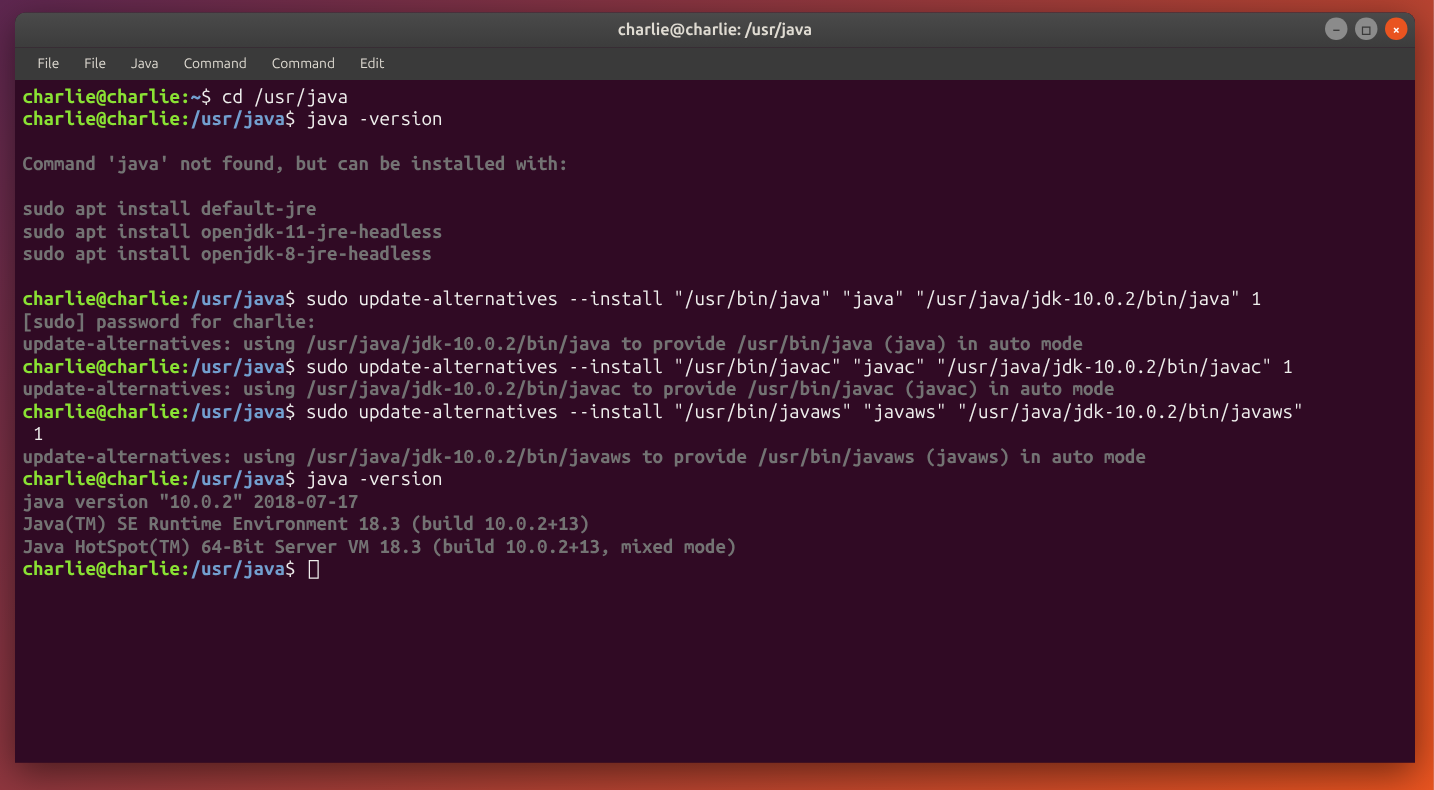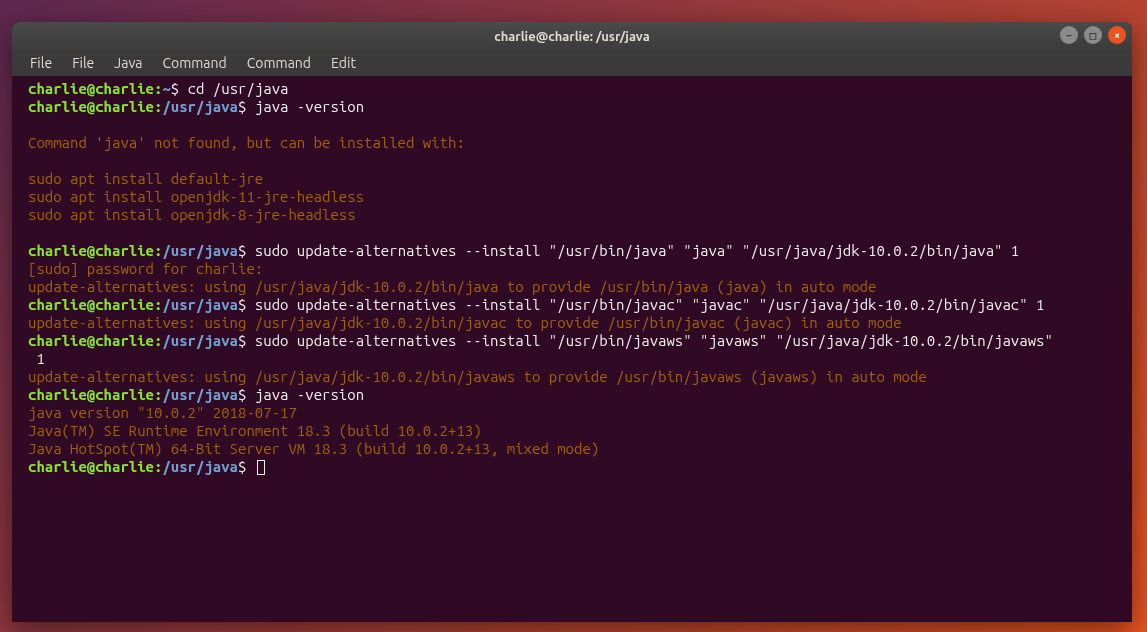--- a/index.html
+++ b/index.html
@@ -6,21 +6,21 @@
   body {
     width: 1147px;
     height: 632px;
     background: linear-gradient(135deg, #5e2750 0%, #e95420 100%);
     font-family: "Ubuntu", "Liberation Sans", sans-serif;
     overflow: hidden;
     position: relative;
   }
   .window {
     position: absolute;
-    top: 22px;
+    top: 10px;
     left: 12px;
     width: 1120px;
     height: 600px;
     background: #2c001e;
     border-radius: 8px 8px 0 0;
     box-shadow: 0 8px 30px rgba(0,0,0,0.5);
     display: flex;
     flex-direction: column;
   }
   .titlebar {
@@ -56,43 +56,43 @@
   .win-max { background: #8b8b8b; }
   .win-close { background: #e95420; color: #fff; }
   .menubar {
     height: 26px;
     background: #3a3a3a;
     display: flex;
     align-items: center;
     padding: 0 8px;
     gap: 0;
     color: #dfdbd2;
-    font-size: 14px;
+    font-size: 11px;
   }
   .menubar .menu-item {
     padding: 2px 10px;
     cursor: pointer;
   }
   .terminal {
     flex: 1;
     background: #300a24;
-    padding: 4px 16px;
+    padding: 4px 6px;
     font-family: "Ubuntu Mono", "Liberation Mono", monospace;
     font-size: 15px;
     line-height: 18px;
     color: #eeeeec;
     overflow: hidden;
     white-space: pre-wrap;
     word-break: break-all;
   }
   .ps-user { color: #8ae234; font-weight: bold; }
   .ps-path { color: #729fcf; font-weight: bold; }
   .ps-dollar { color: #eeeeec; }
   .cmd { color: #eeeeec; }
-  .out { color: #a16207; }
+  .out { color: #737373; font-weight: bold; }
   .cursor {
     display: inline-block;
     width: 8px;
     height: 15px;
     border: 1px solid #eeeeec;
     vertical-align: text-bottom;
     margin-left: 2px;
   }
   .tline { display: block; }
 </style>

